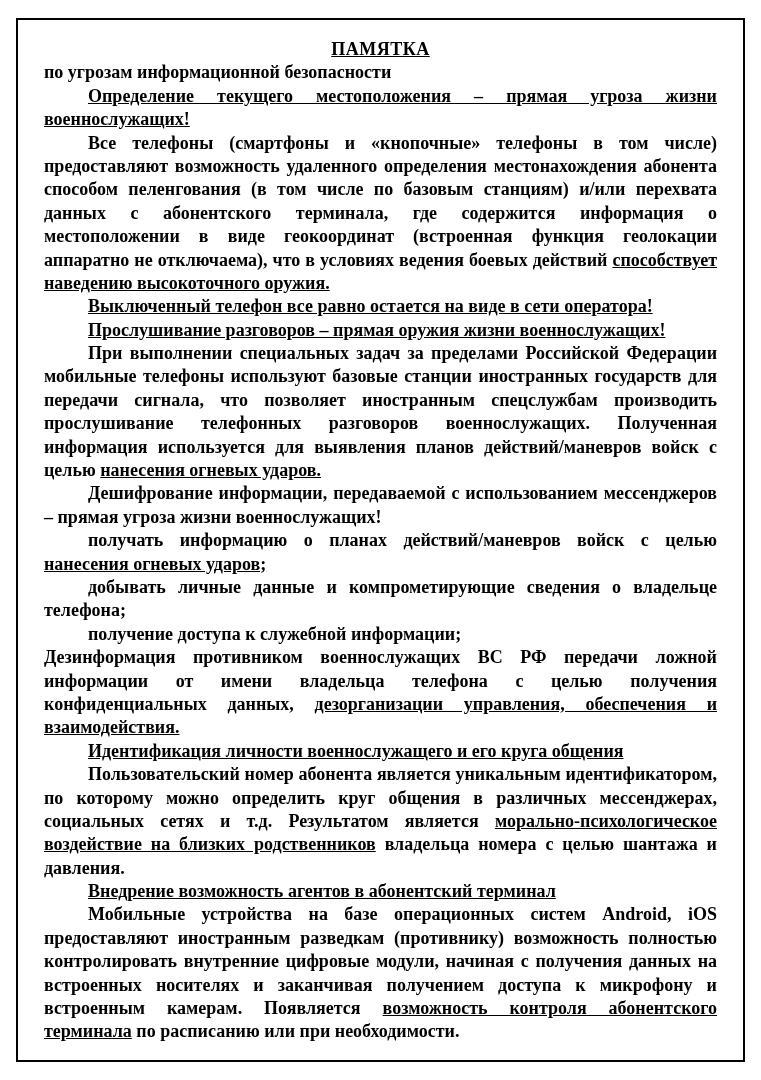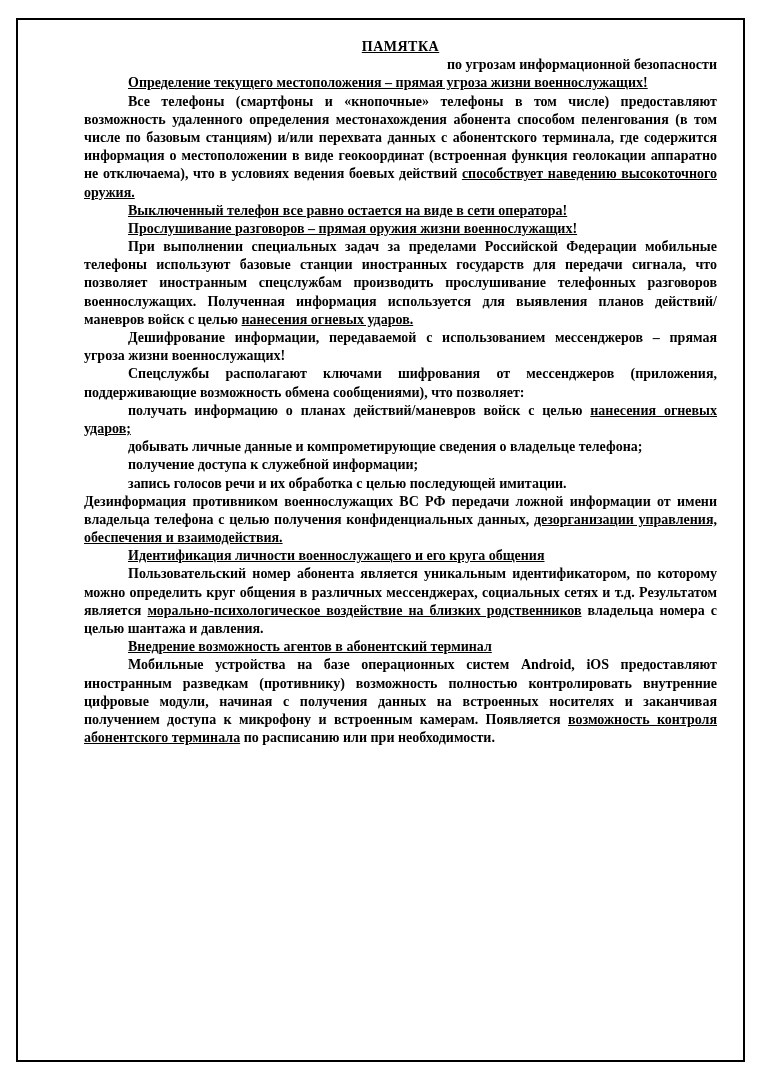--- a/index.html
+++ b/index.html
@@ -21,69 +21,66 @@
     padding: 18px 16px;
   }
   .frame {
     box-sizing: border-box;
     width: 100%;
     height: 100%;
     border: 2px solid #000000;
     padding: 18px 26px 10px 26px;
   }
   .doc {
-    font-size: 14px;
+    font-size: 18px;
     line-height: 1.30;
     font-weight: bold;
     text-align: justify;
     text-justify: inter-word;
-    margin-left: 40px;
   }
   .u {
     text-decoration: underline;
   }
   p {
     margin: 0;
   }
   .indent {
     text-indent: 44px;
   }
   .title {
     text-align: center;
     text-decoration: underline;
     font-weight: bold;
     letter-spacing: 0.5px;
   }
   .sub {
-    text-align: right;
+    text-align: left;
     font-weight: bold;
   }
 </style>
 </head>
 <body>
 
 <div class="page">
   <div class="frame">
     <div class="doc">
 
       <p class="title">ПАМЯТКА</p>
       <p class="sub">по угрозам информационной безопасности</p>
 
       <div id="blocks-container">
           <p class="indent"><span class="u">Определение текущего местоположения – прямая угроза жизни военнослужащих!</span></p>
           <p class="indent"><span>Все телефоны (смартфоны и «кнопочные» телефоны в том числе) предоставляют возможность удаленного определения местонахождения абонента способом пеленгования (в том числе по базовым станциям) и/или перехвата данных с абонентского терминала, где содержится информация о местоположении в виде геокоординат (встроенная функция геолокации аппаратно не отключаема), что в условиях ведения боевых действий </span><span class="u">способствует наведению высокоточного оружия.</span></p>
           <p class="indent"><span class="u">Выключенный телефон все равно остается на виде в сети оператора!</span></p>
           <p class="indent"><span class="u">Прослушивание разговоров – прямая оружия жизни военнослужащих!</span></p>
           <p class="indent"><span>При выполнении специальных задач за пределами Российской Федерации мобильные телефоны используют базовые станции иностранных государств для передачи сигнала, что позволяет иностранным спецслужбам производить прослушивание телефонных разговоров военнослужащих. Полученная информация используется для выявления планов действий/маневров войск с целью </span><span class="u">нанесения огневых ударов.</span></p>
           <p class="indent"><span>Дешифрование информации, передаваемой с использованием мессенджеров – прямая угроза жизни военнослужащих!</span></p>
-          <p class="indent"><span>Спецслужбы располагают ключами шифрования от мессенджеров (приложения, поддерживающие возможность обмена сообщениями), что позволяет:</span></p>
           <p class="indent"><span>получать информацию о планах действий/маневров войск с целью </span><span class="u">нанесения огневых ударов;</span></p>
           <p class="indent"><span>добывать личные данные и компрометирующие сведения о владельце телефона;</span></p>
           <p class="indent"><span>получение доступа к служебной информации;</span></p>
-          <p class="indent"><span>запись голосов речи и их обработка с целью последующей имитации.</span></p>
           <p class=""><span>Дезинформация противником военнослужащих ВС РФ передачи ложной информации от имени владельца телефона с целью получения конфиденциальных данных, </span><span class="u">дезорганизации управления, обеспечения и взаимодействия.</span></p>
           <p class="indent"><span class="u">Идентификация личности военнослужащего и его круга общения</span></p>
           <p class="indent"><span>Пользовательский номер абонента является уникальным идентификатором, по которому можно определить круг общения в различных мессенджерах, социальных сетях и т.д. Результатом является </span><span class="u">морально-психологическое воздействие на близких родственников</span><span> владельца номера с целью шантажа и давления.</span></p>
           <p class="indent"><span class="u">Внедрение возможность агентов в абонентский терминал</span></p>
           <p class="indent"><span>Мобильные устройства на базе операционных систем Android, iOS предоставляют иностранным разведкам (противнику) возможность полностью контролировать внутренние цифровые модули, начиная с получения данных на встроенных носителях и заканчивая получением доступа к микрофону и встроенным камерам. Появляется </span><span class="u">возможность контроля абонентского терминала</span><span> по расписанию или при необходимости.</span></p>
         </div>
 
     </div>
   </div>
 </div>

